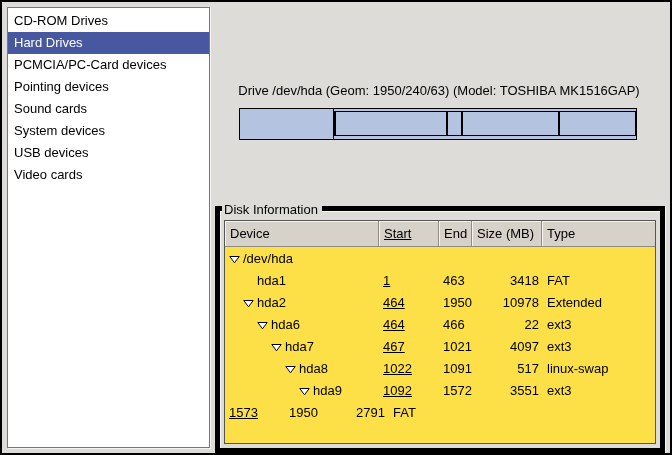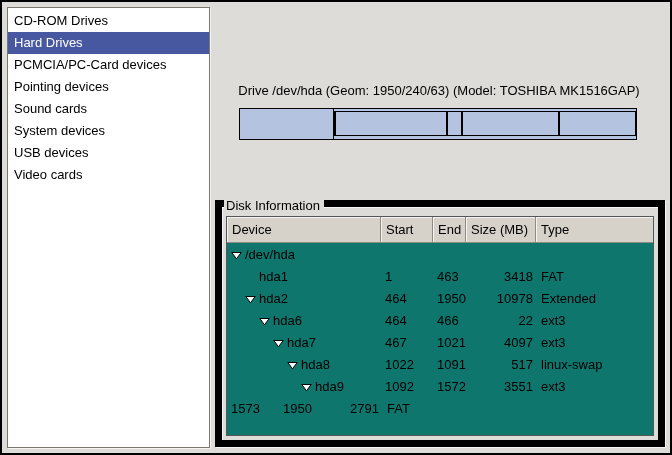--- a/index.html
+++ b/index.html
@@ -48,49 +48,49 @@
     background:var(--partition_fill);
     border-right:1px solid #000;
   }
   .seg-logical{
     position:absolute;top:2px;bottom:3px;
     background:var(--partition_fill);
     border:1px solid #000;
   }
   
   .frame{
-    position:absolute;left:213px;top:198px;width:450px;height:247px;
-    border:7px solid #000000;
+    position:absolute;left:213px;top:204px;width:450px;height:247px;
+    border:5px solid #000000;
     box-shadow:inset 1px 1px 0 rgba(255,255,255,.75),1px 1px 0 rgba(255,255,255,.75);
   }
   .frame-label{
     position:absolute;top:-9px;left:2px;
     background:var(--bg);
     padding:0 4px 0 2px;line-height:16px;
     white-space:nowrap;
   }
   
   .disk-table{
     position:absolute;left:4px;top:9px;right:4px;bottom:4px;
-    background:#0f766e;
+    background:#fde047;
     border:1px solid #555;
     overflow:hidden;
   }
   .thead{display:flex;height:26px;}
   .hcell{
     background:var(--header_bg);
     border-right:1px solid #8f8b83;
     border-bottom:1px solid #8f8b83;
     box-shadow:inset 1px 1px 0 #f6f4f0;
     line-height:25px;padding-left:5px;
     white-space:nowrap;overflow:hidden;
   }
   .hcell:last-child{border-right:none;}
   .col-device{width:154px;}
-  .col-start{width:52px;}
+  .col-start{width:60px;text-decoration:underline;}
   .col-end{width:33px;}
   .col-size{width:70px;}
   .col-type{flex:1;}
   .trow{display:flex;height:22px;align-items:center;}
   .cell{white-space:nowrap;overflow:hidden;}
   .cell-device{display:flex;align-items:center;}
   .cell-start,.cell-end{padding-left:4px;}
   .cell-size{text-align:right;padding-right:3px;}
   .cell-type{padding-left:5px;}
   .expander{width:11px;height:11px;flex:0 0 11px;margin-right:3px;margin-top:2px;}

